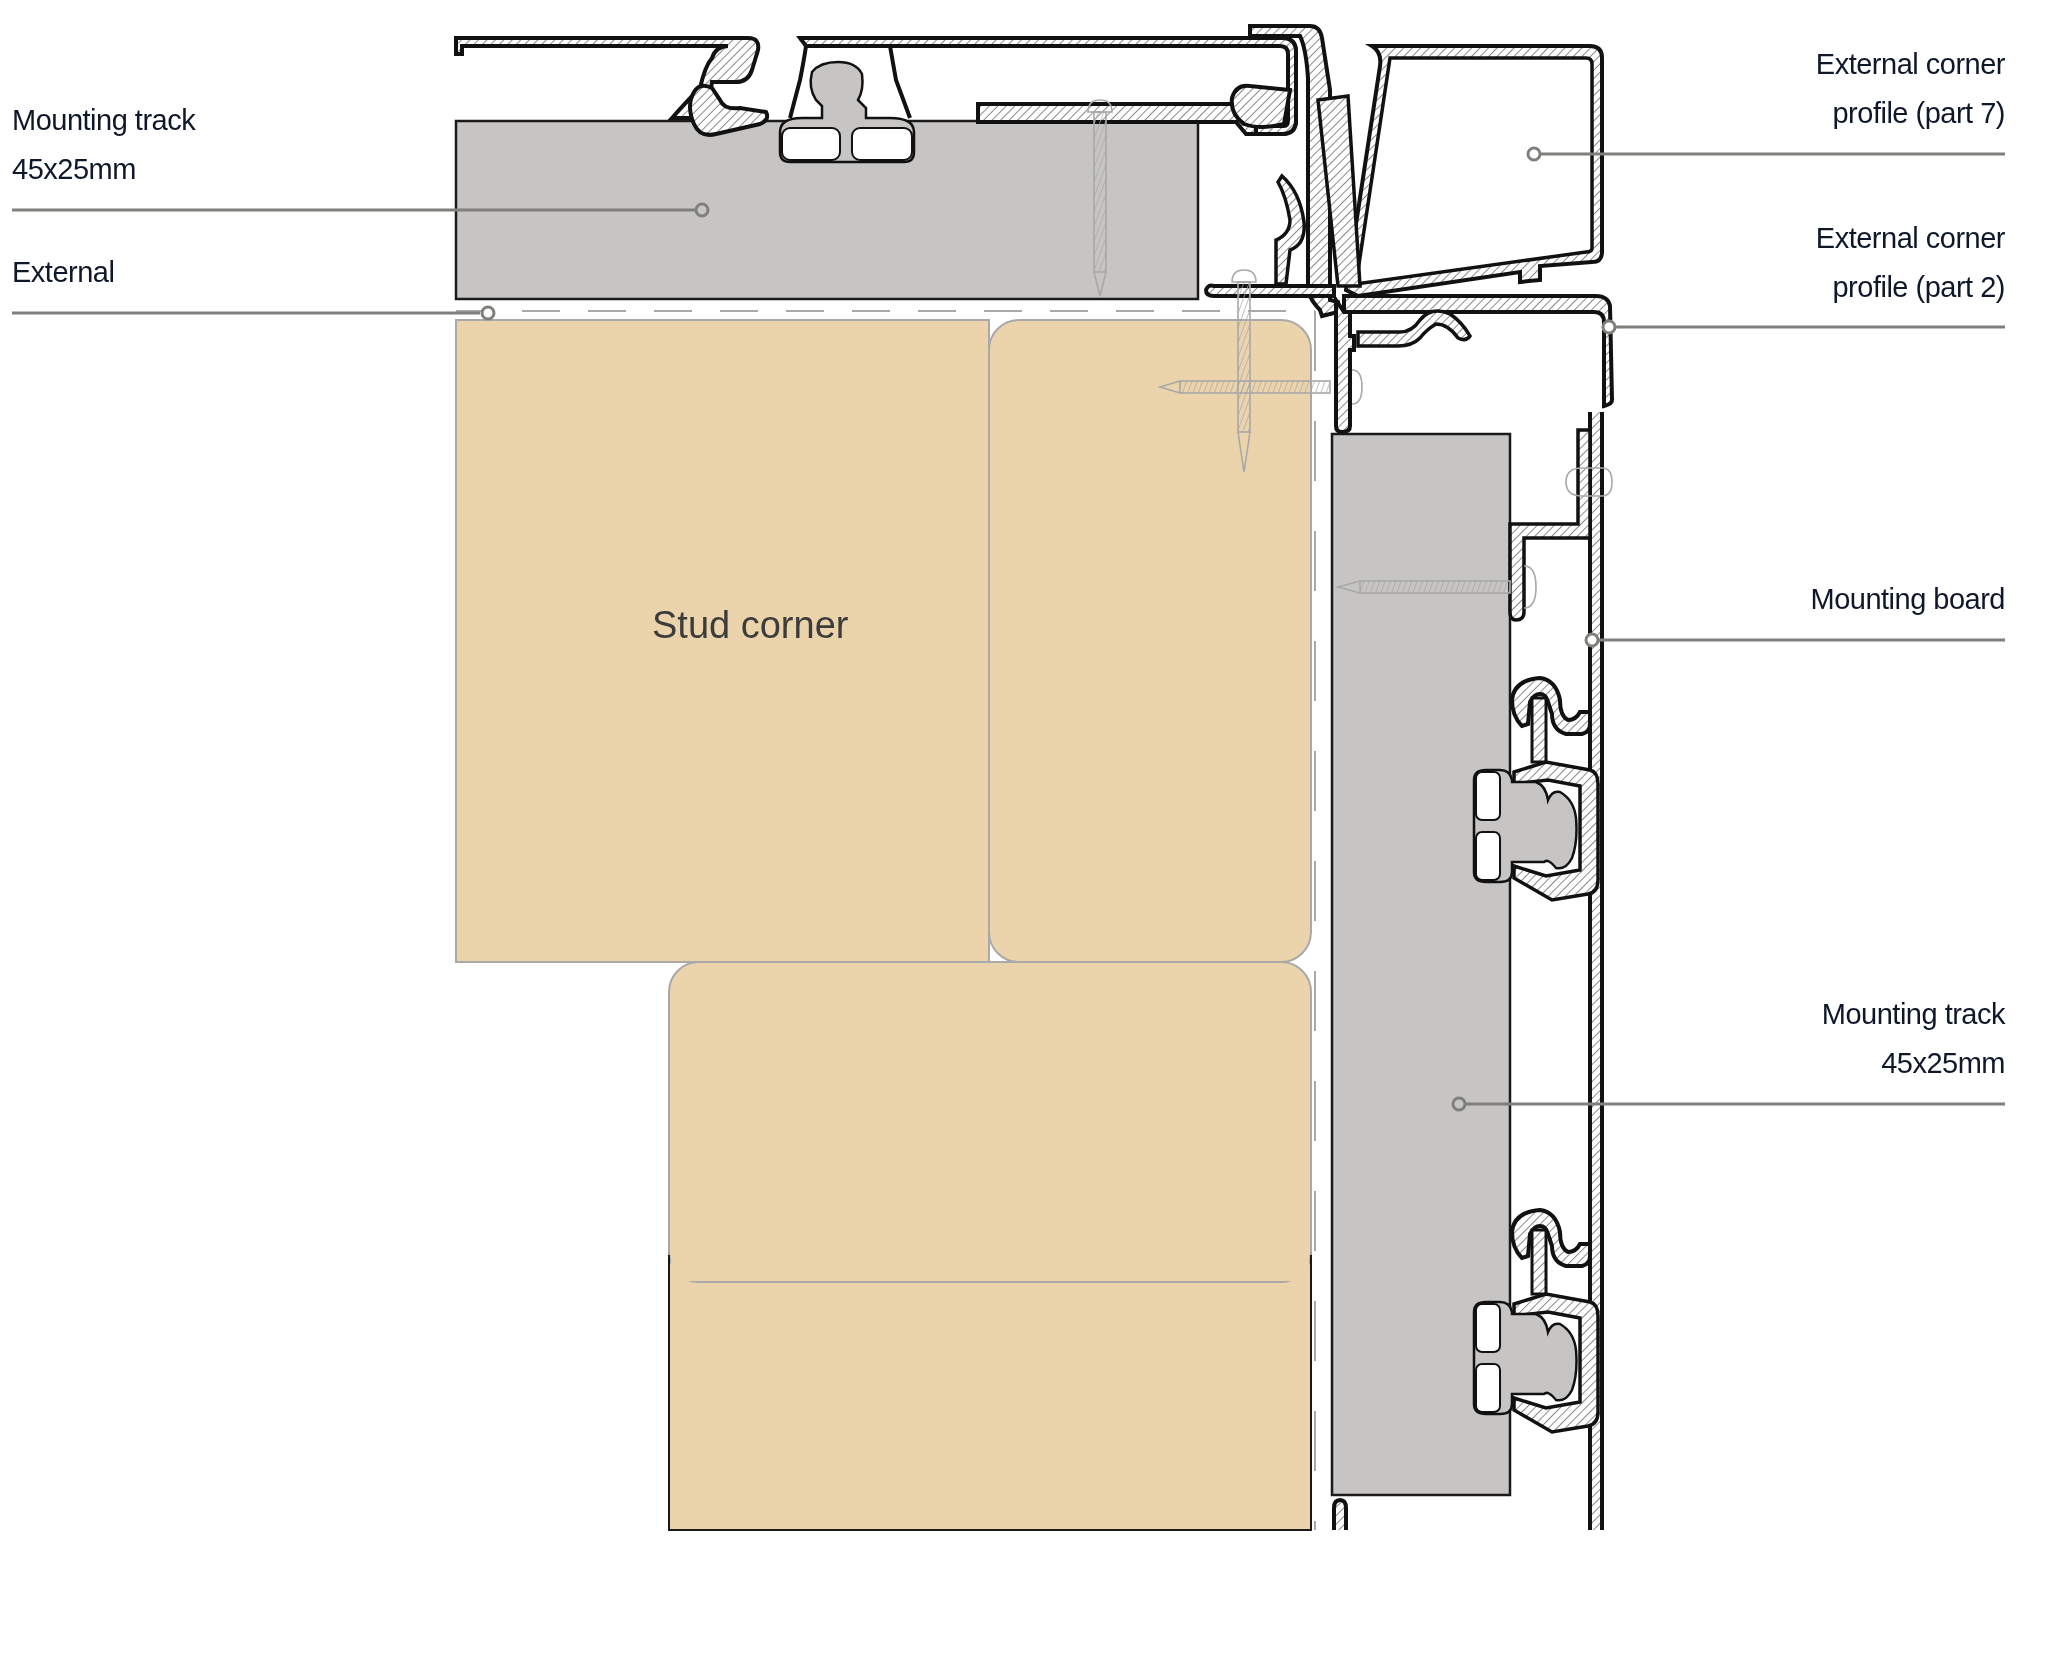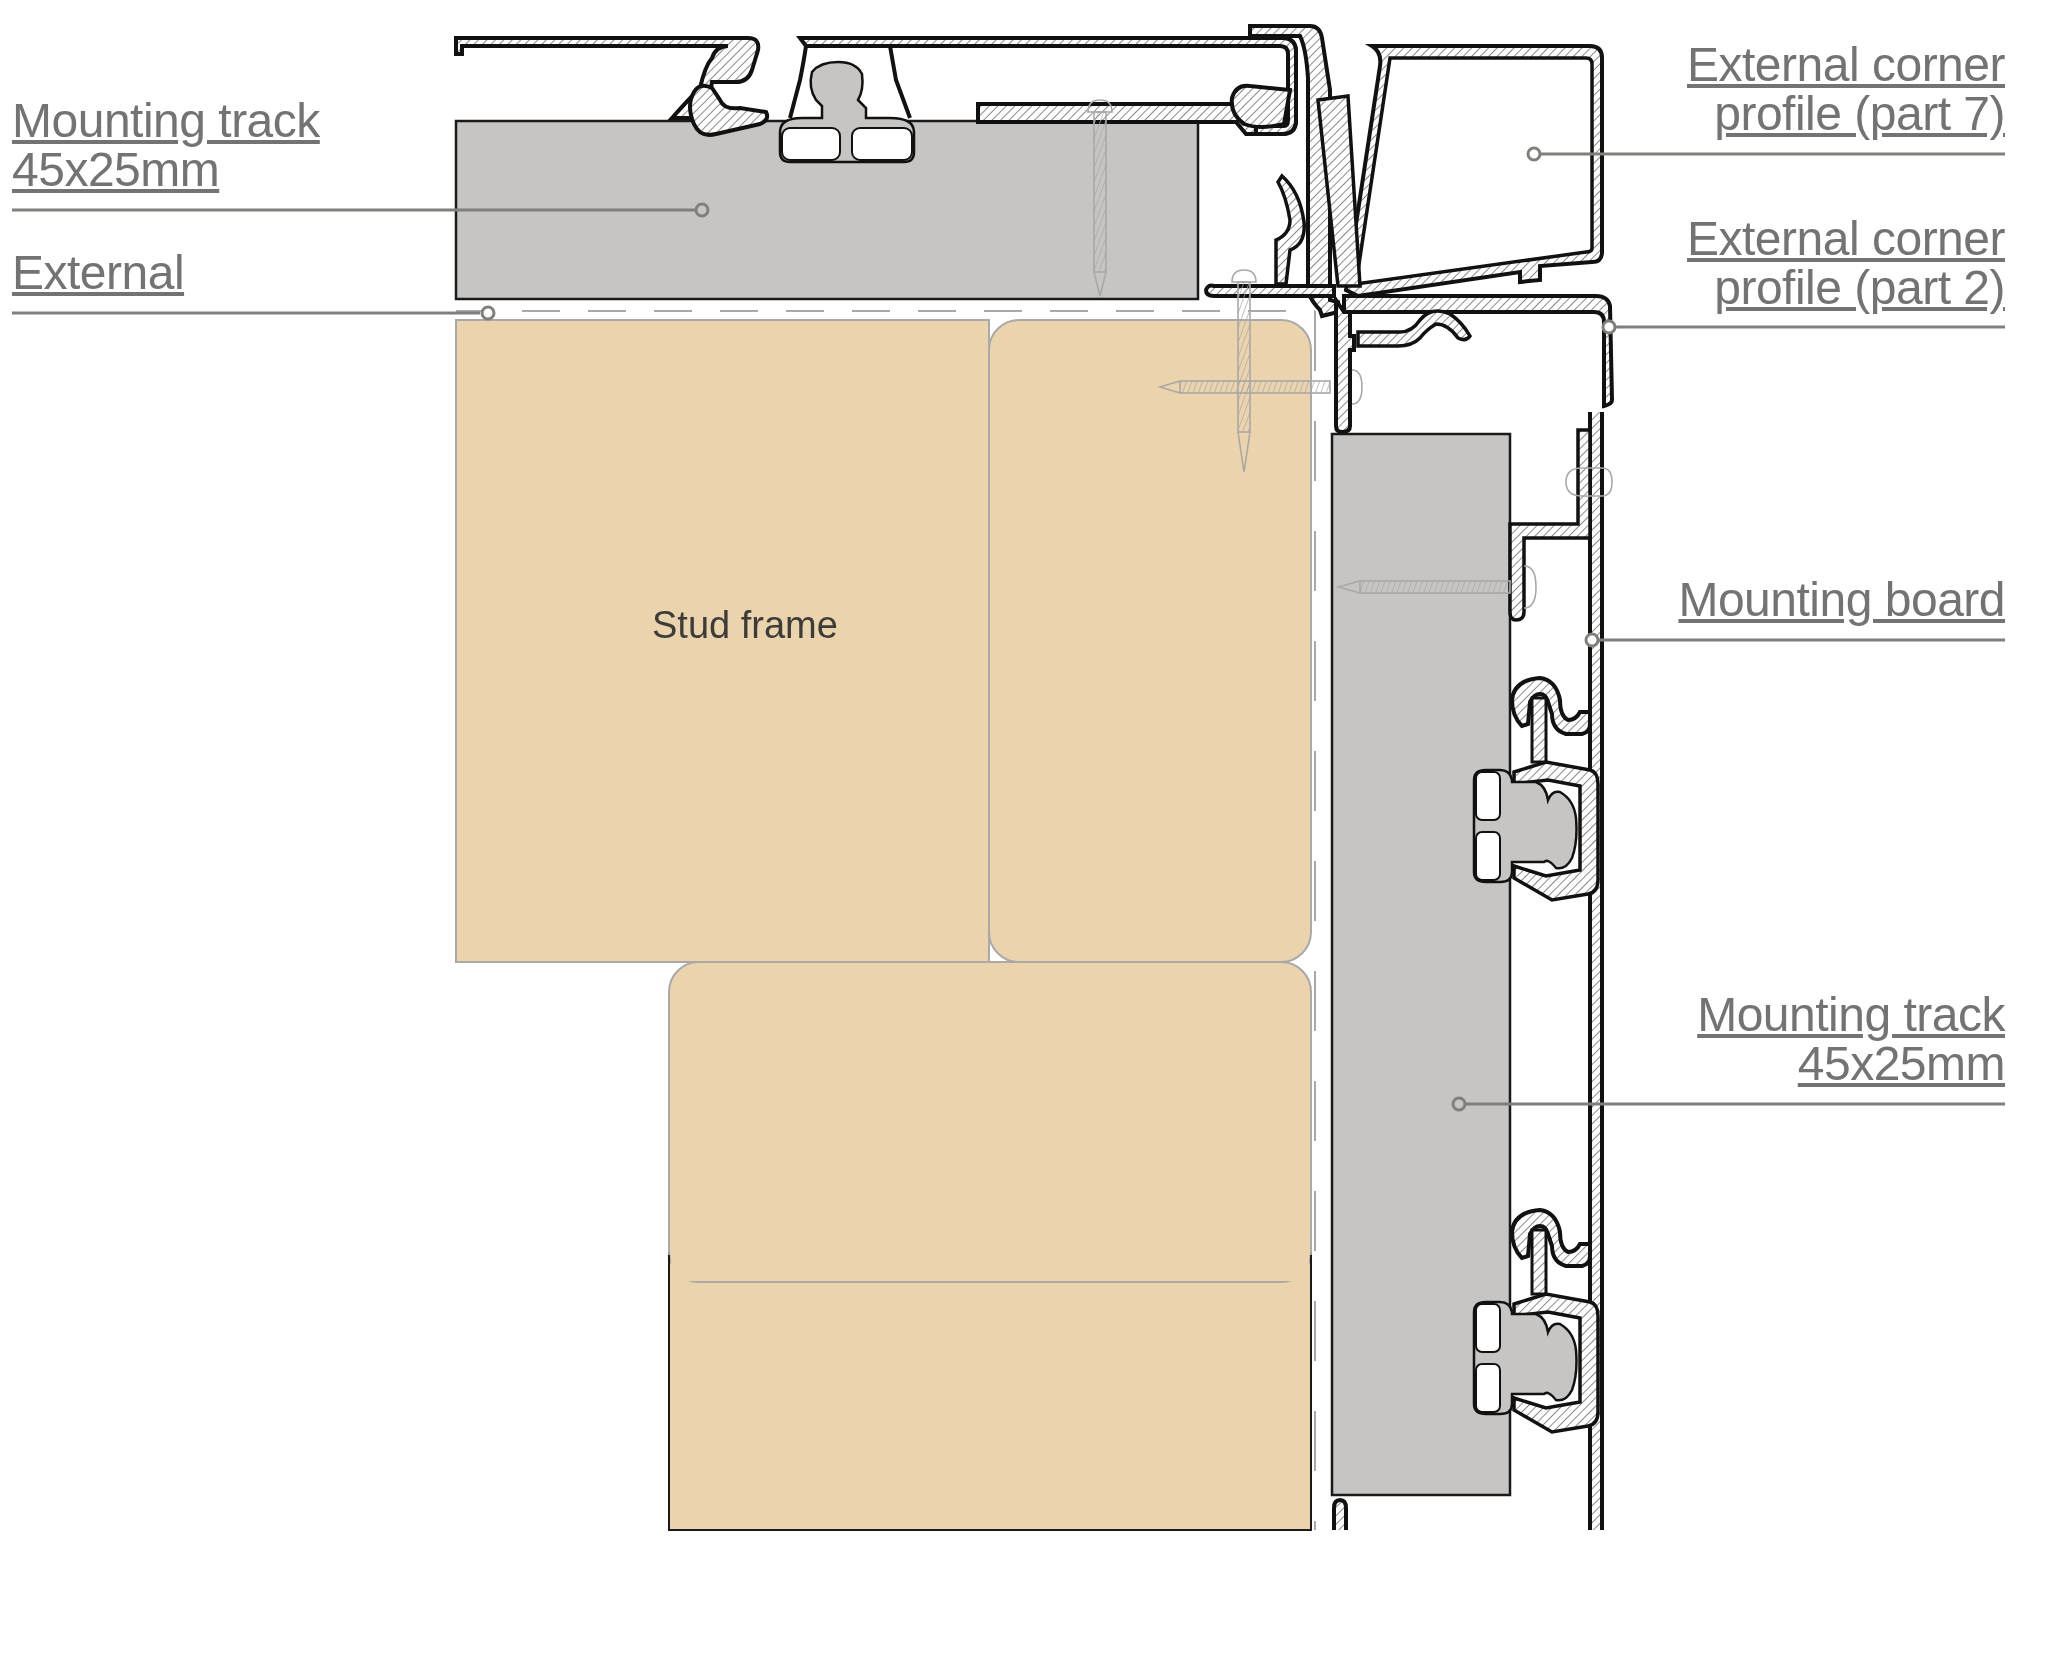--- a/index.html
+++ b/index.html
@@ -1,18 +1,18 @@
 <!DOCTYPE html>
 <html><head>
 <meta charset="utf-8">
 <style>
   html,body{margin:0;padding:0;background:#ffffff;}
   body{width:2048px;height:1667px;position:relative;overflow:hidden;font-family:"Liberation Sans","DejaVu Sans",sans-serif;}
   #canvas{position:absolute;left:0;top:0;}
-  .label{position:absolute;color:#737373;font-size:48px;line-height:49px;letter-spacing:-0.5px;font-family:"Liberation Sans",sans-serif;font-stretch:condensed;text-decoration:underline;}
+  .label{position:absolute;color:#0f172a;font-size:29px;line-height:49px;letter-spacing:-0.5px;font-family:"Liberation Sans",sans-serif;font-stretch:condensed;}
   .label.right{text-align:right;}
   .label .ln{display:block;white-space:nowrap;}
   .stud-text{position:absolute;color:#3c3c3a;font-size:38px;font-family:"Liberation Sans",sans-serif;white-space:nowrap;}
 </style>
 </head>
 <body>
 
 <svg id="canvas" width="2048" height="1667" viewBox="0 0 2048 1667" xmlns="http://www.w3.org/2000/svg">
   <defs>
     <pattern id="hatch" width="6" height="6" patternUnits="userSpaceOnUse" patternTransform="rotate(45)">
@@ -169,13 +169,13 @@
   <span class="ln">profile (part 2)</span>
 </div>
 <div class="label right" style="right:43px;top:575px;">
   <span class="ln">Mounting board</span>
 </div>
 <div class="label right" style="right:43px;top:990px;">
   <span class="ln">Mounting track</span>
   <span class="ln">45x25mm</span>
 </div>
 
-<div class="stud-text" style="left:652px;top:604px;">Stud frame</div>
+<div class="stud-text" style="left:652px;top:604px;">Stud corner</div>
 
 </body></html>

